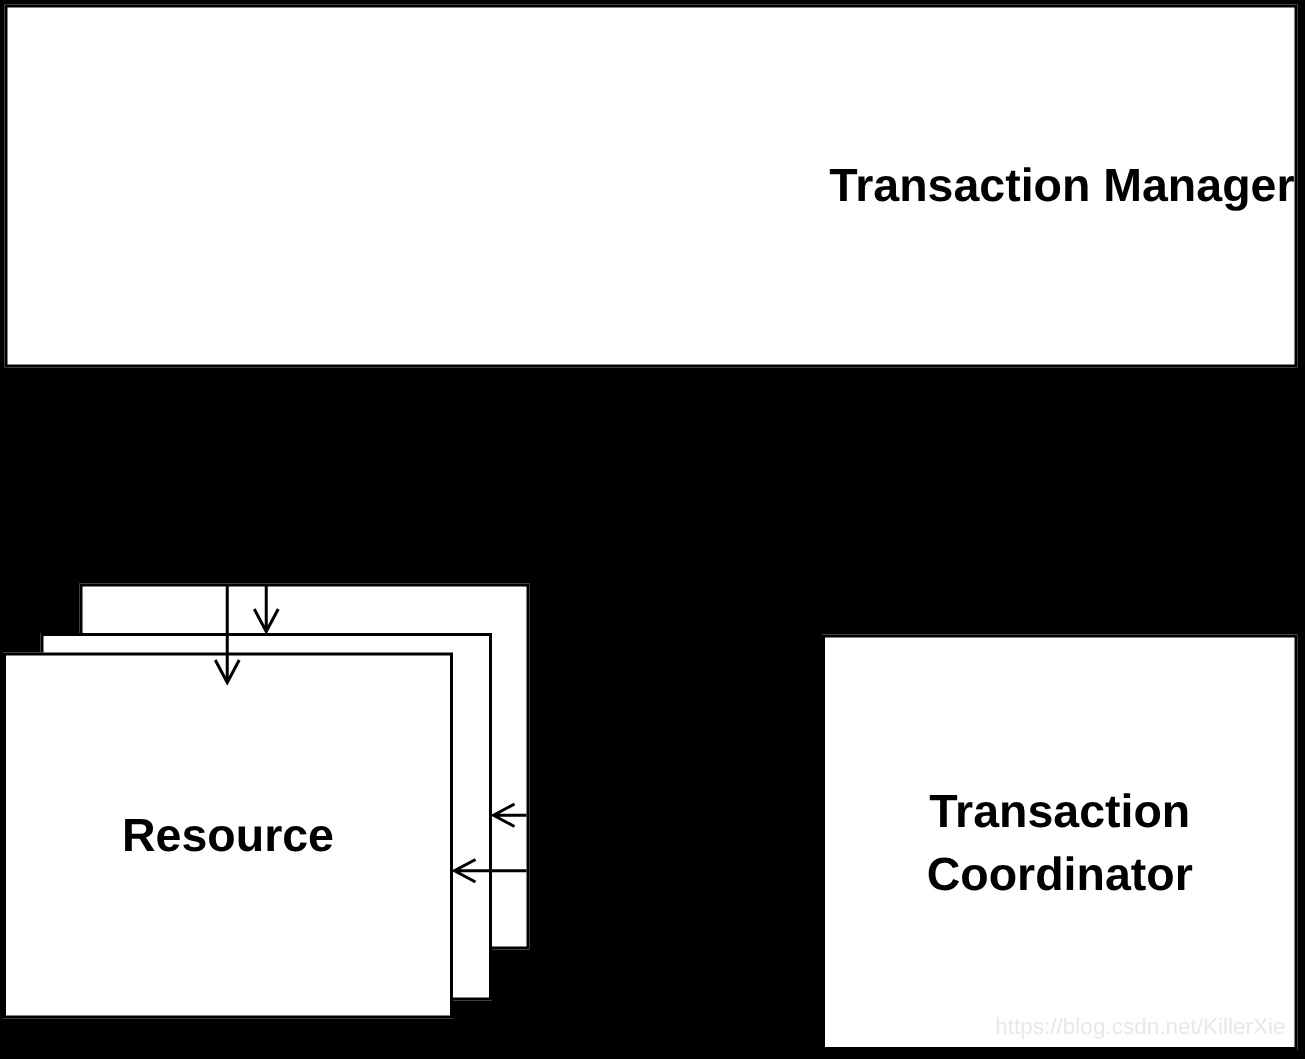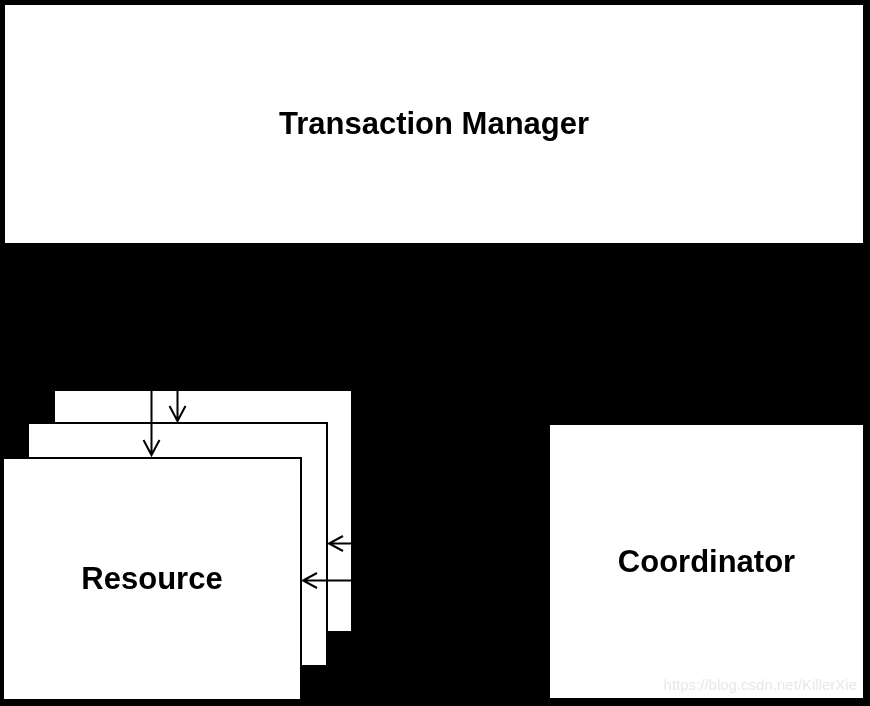--- a/index.html
+++ b/index.html
@@ -18,24 +18,24 @@
   .box {
     position: absolute;
     background: var(--fill, #ffffff);
     border: 2px solid var(--line, #000000);
     box-sizing: border-box;
     display: flex;
     align-items: center;
     justify-content: center;
     text-align: center;
   }
-  .box-tm    { left: 3px;   top: 3px;   width: 862px; height: 242px; }
+  .box-tm    { left: 3px;   top: 3px;   width: 862px; height: 242px; justify-content: flex-end; }
   .box-back  { left: 53px;  top: 389px; width: 300px; height: 244px; }
   .box-mid   { left: 27px;  top: 422px; width: 301px; height: 245px; }
-  .box-front { left: 2px;   top: 457px; width: 300px; height: 244px; justify-content: center; }
+  .box-front { left: 2px;   top: 435px; width: 300px; height: 244px; justify-content: center; }
   .box-tc    { left: 548px; top: 423px; width: 317px; height: 277px; }
   .node-label {
     font-weight: bold;
     font-size: 31px;
     line-height: 42px;
     color: #000000;
     letter-spacing: 0;
   }
   .node-label .line { display: block; }
   .watermark {
@@ -73,20 +73,21 @@
   <div class="box box-back"></div>
   <div class="box box-mid"></div>
   <div class="box box-front">
     <span class="node-label">
       <span class="line">Resource</span>
     </span>
   </div>
 
   <div class="box box-tc">
     <span class="node-label">
+      <span class="line">Transaction</span>
       <span class="line">Coordinator</span>
     </span>
     <span class="watermark">https://blog.csdn.net/KillerXie</span>
   </div>
 
   <svg class="arrow-layer" viewBox="0 0 870 706">
 
     <path d="M177.5 390 L177.5 420 M169.5 406 L177.5 421 L185.5 406"></path>
 
     <path d="M151.5 390 L151.5 454 M143.5 440 L151.5 455 L159.5 440"></path>

